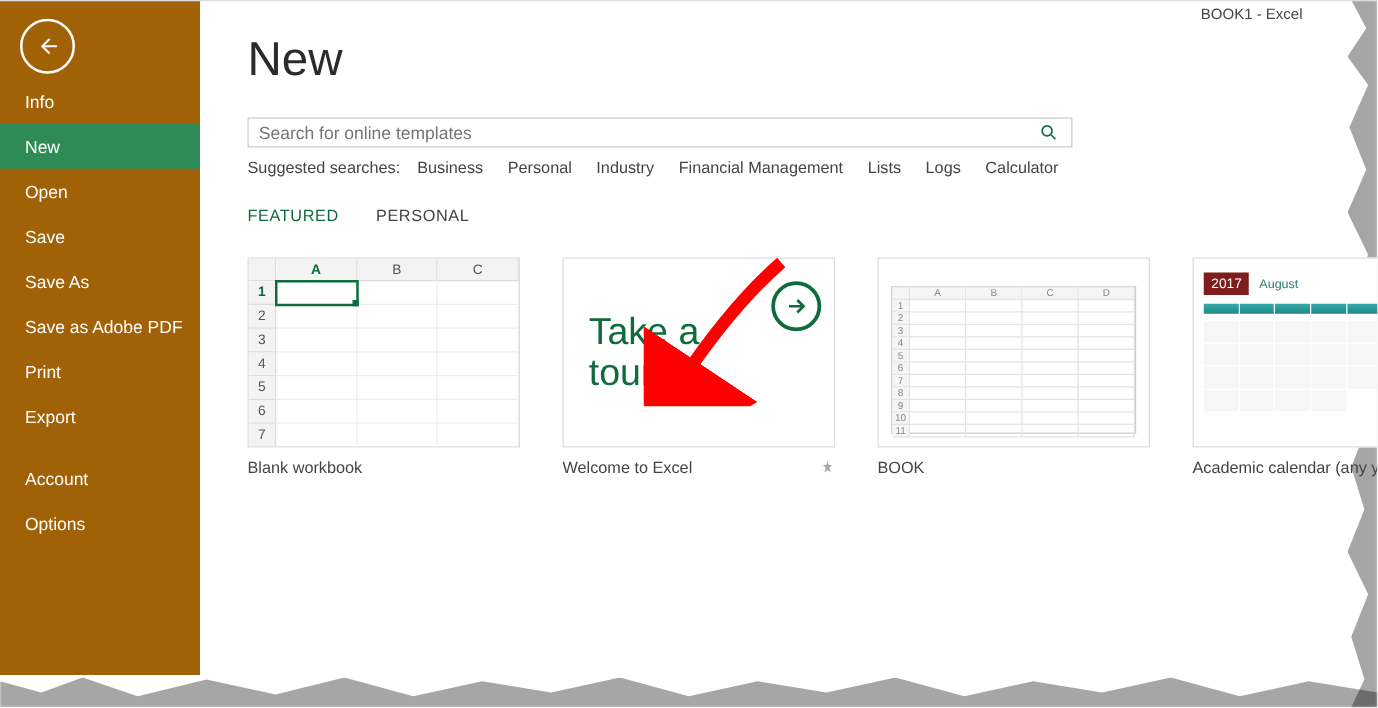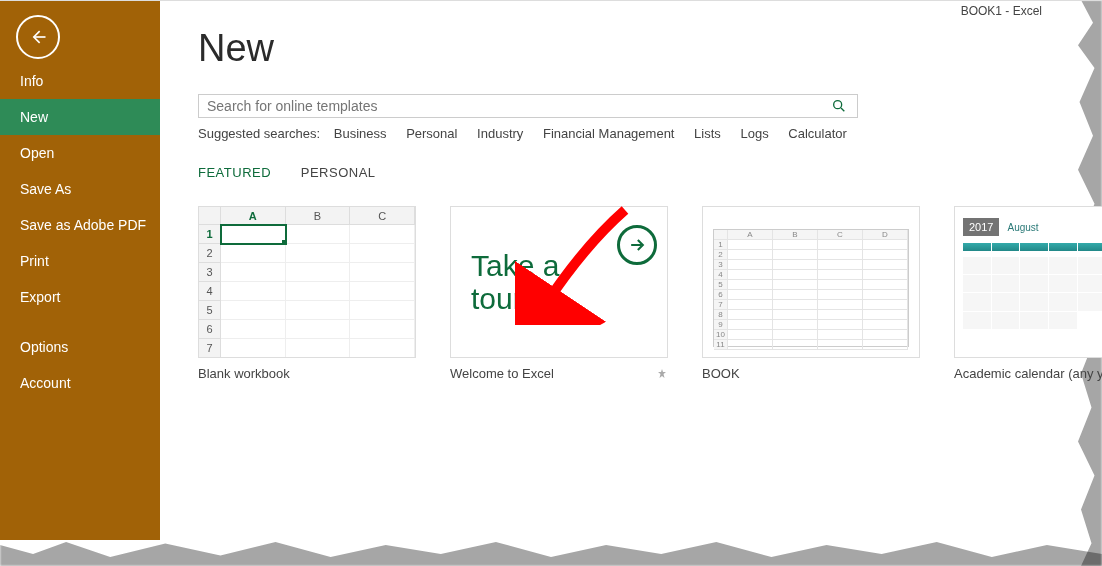--- a/index.html
+++ b/index.html
@@ -207,21 +207,21 @@
   }
   .mini-sheet div { border-right: 1px solid #e4e4e4; border-bottom: 1px solid #e4e4e4; display:flex;align-items:center;justify-content:center;}
   .mini-sheet .mh { background:#f5f5f5; }
 
   
   .cal-head {
     position: absolute; left: 8px; right: 8px; top: 8px; height: 24px;
     display: flex; align-items: center; gap: 8px;
   }
   .cal-year {
-    background: #737373; color: #fff; font-size: 11px; padding: 3px 6px;
+    background: #7f1d1d; color: #fff; font-size: 11px; padding: 3px 6px;
   }
   .cal-month { color: #2b7a78; font-size: 10px; }
   .cal-dow {
     position: absolute; left: 8px; right: 8px; top: 36px; height: 10px;
     display: grid; grid-template-columns: repeat(7,1fr); gap: 1px;
   }
   .cal-dow div { background: linear-gradient(#3aa, #288); height: 8px; }
   .cal-grid {
     position: absolute; left: 8px; right: 8px; top: 50px; bottom: 10px;
     display: grid; grid-template-columns: repeat(7,1fr); grid-template-rows: repeat(5,1fr);
@@ -268,27 +268,28 @@
   <div class="sidebar">
     <div class="back-btn">
       <svg viewBox="0 0 24 24">
         <path d="M14 5l-7 7 7 7" fill="none" stroke="#fff" stroke-width="2"></path>
         <path d="M7 12h14" fill="none" stroke="#fff" stroke-width="2"></path>
       </svg>
     </div>
     <div class="side-item">Info</div>
     <div class="side-item active">New</div>
     <div class="side-item">Open</div>
+    <div class="side-item">Save</div>
     <div class="side-item">Save As</div>
     <div class="side-item">Save as Adobe PDF</div>
     <div class="side-item">Print</div>
     <div class="side-item">Export</div>
     <div class="side-spacer"></div>
+    <div class="side-item">Account</div>
     <div class="side-item">Options</div>
-    <div class="side-item">Account</div>
   </div>
 
   <div class="main">
     <div class="page-title">New</div>
 
     <div class="search-row">
       <input class="search-input" placeholder="Search for online templates" style="">
       <div class="search-btn">
         <svg viewBox="0 0 24 24">
           <circle cx="10" cy="10" r="6" fill="none" stroke="#0e6b3b" stroke-width="2"></circle>

